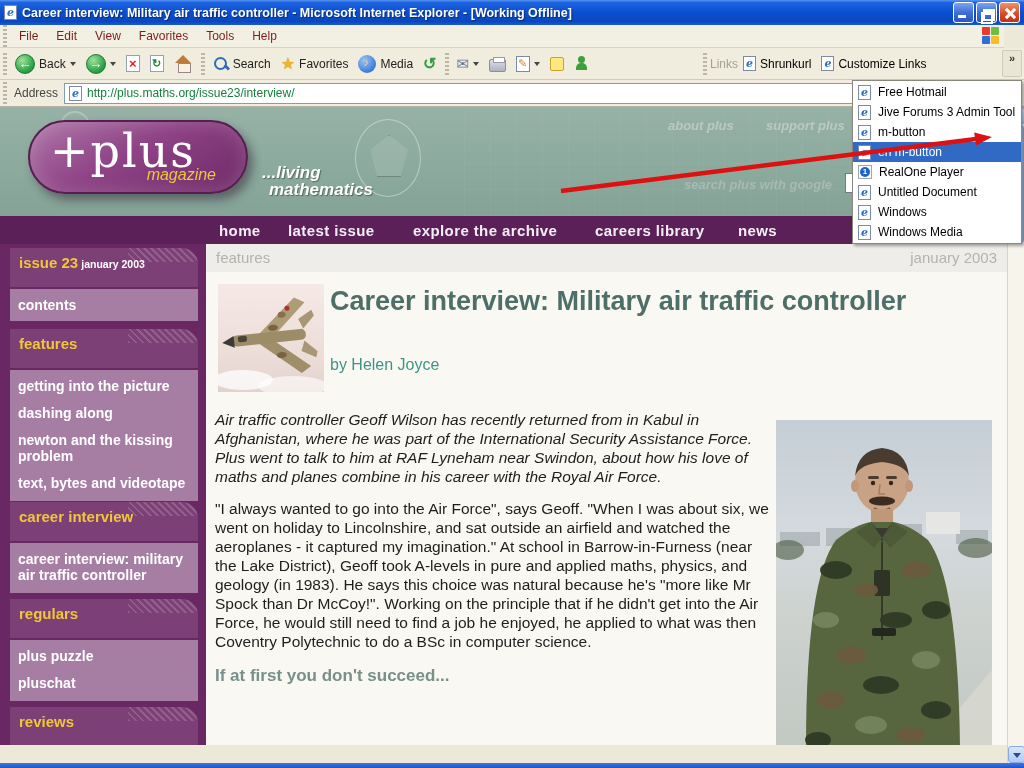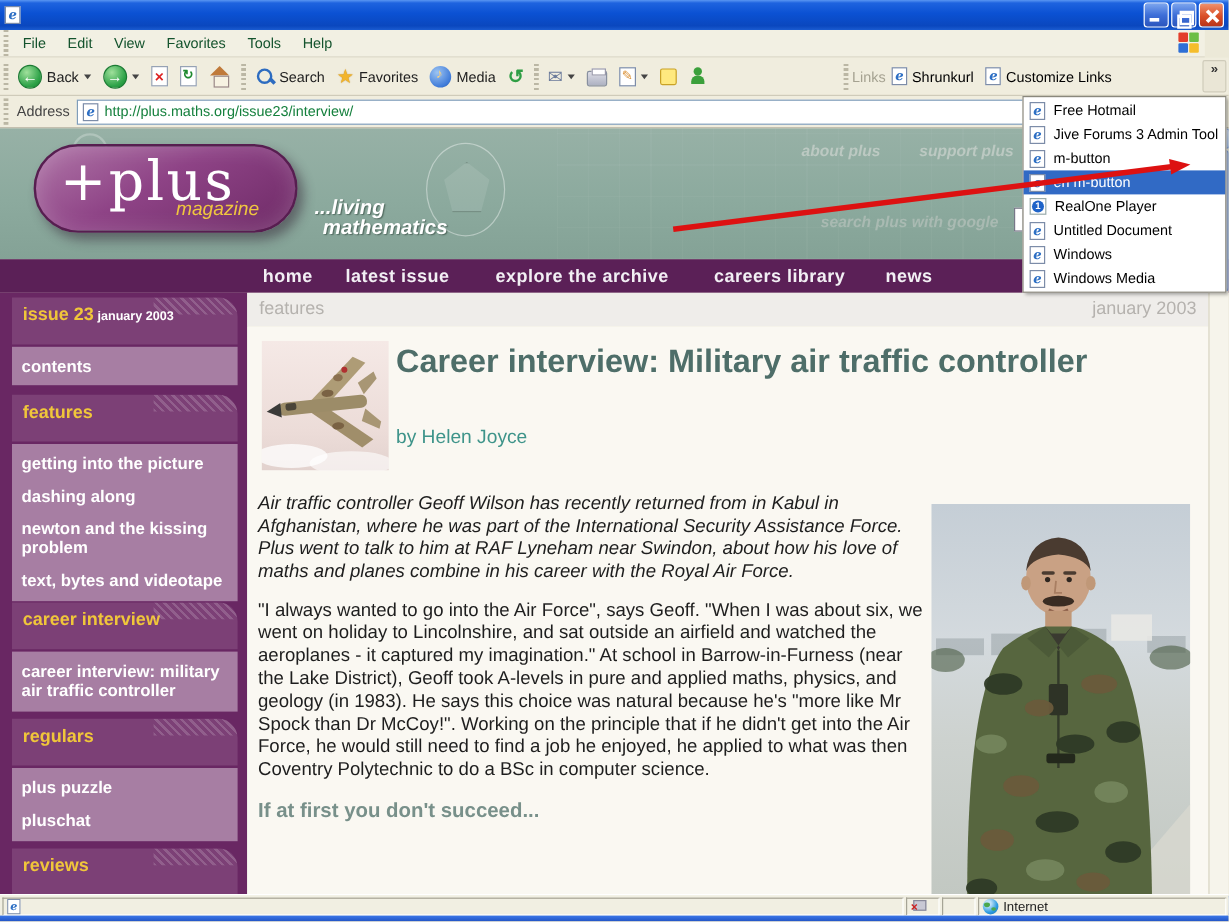--- a/index.html
+++ b/index.html
@@ -25,21 +25,21 @@
   
   .ie-pg{display:inline-block;width:13px;height:15px;background:#fff;border:1px solid #7C8CA8;position:relative;flex:none}
   .ie-pg::after{content:"e";position:absolute;left:2px;top:0px;font:bold italic 11px "DejaVu Serif",serif;color:#2D6FC4}
   .real-ico{display:inline-block;width:14px;height:14px;background:#fff;border:1px solid #9aa;position:relative;flex:none}
   .real-ico::after{content:"1";position:absolute;left:1px;top:1px;width:10px;height:10px;border-radius:50%;
     background:#1E63C8;color:#fff;font:bold 8px/10px "Liberation Sans",sans-serif;text-align:center}
   .grip{width:4px;height:22px;background:repeating-linear-gradient(180deg,#BBB7A4 0 2px,transparent 2px 4px);margin:0 3px;flex:none}
 
   
   .menubar{position:absolute;left:0;top:25px;width:1004px;height:23px;background:#F2F0E3;
-    border-bottom:1px solid #D8D4C4;display:flex;align-items:center;font-size:12px;color:#14532d}
+    border-bottom:1px solid #D8D4C4;display:flex;align-items:center;font-size:12px;color:#7f1d1d}
   .mitem{padding:3px 9px}
   .winflag{position:absolute;right:4px;top:2px;width:18px;height:18px;display:grid;grid-template-columns:8px 8px;grid-template-rows:8px 8px;gap:1px}
   .winflag span{border-radius:1px}
   .wf1{background:#E33E2B}.wf2{background:#6CBE45}.wf3{background:#2E6FD6}.wf4{background:#F5BD2B}
 
   
   .toolbar{position:absolute;left:0;top:48px;width:1024px;height:32px;background:#F0EDDE;
     border-bottom:1px solid #CFCBBA;display:flex;align-items:center;font-size:12px;color:#222}
   .tbtn{display:flex;align-items:center;gap:4px;padding:2px 5px;border-radius:3px}
   .cir{width:20px;height:20px;border-radius:50%;border:1px solid #1B7A33;flex:none;position:relative;
@@ -163,20 +163,21 @@
   
   .red-arrow{position:absolute;left:540px;top:115px;z-index:60;pointer-events:none}
 </style>
 </head>
 <body>
 
 <div id="stage">
 
   <div class="titlebar">
     <span class="ie-pg"></span>
+    <span class="tb-title">Career interview: Military air traffic controller - Microsoft Internet Explorer - [Working Offline]</span>
     <span class="tb-btns">
       <span class="wbtn glyph-min"></span>
       <span class="wbtn glyph-rest"></span>
       <span class="wbtn close glyph-x"></span>
     </span>
   </div>
 
   <div class="menubar">
     <span class="grip"></span>
     <span class="mitem">File</span>
@@ -431,33 +432,20 @@
       </svg>
     </div>
   </div>
 
   <div class="vscroll">
     <div class="sbtn up"></div>
     <div class="sthumb"></div>
     <div class="sbtn down"></div>
   </div>
 
-  <div class="statusbar">
-    <div class="panel" style="left:2px;width:751px">
-      <span class="ie-pg ie-sm"></span>
-    </div>
-    <div class="panel" style="left:755px;width:28px">
-      <span class="off-ic"></span>
-    </div>
-    <div class="panel" style="left:785px;width:28px"></div>
-    <div class="panel" style="left:815px;width:207px">
-      <span class="globe"></span>
-      <span>Internet</span>
-    </div>
-  </div>
   <div class="taskstrip"></div>
 
   <div class="ddmenu">
     <div class="dd-item">
       <span class="ie-pg"></span>
       <span>Free Hotmail</span>
     </div>
     <div class="dd-item">
       <span class="ie-pg"></span>
       <span>Jive Forums 3 Admin Tool</span>

